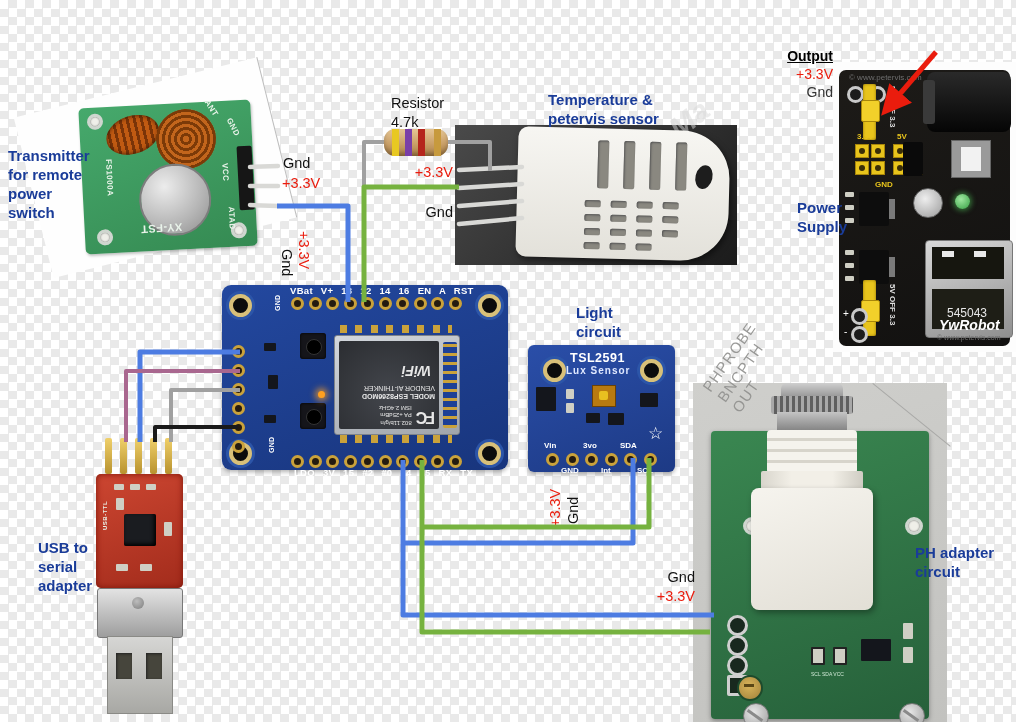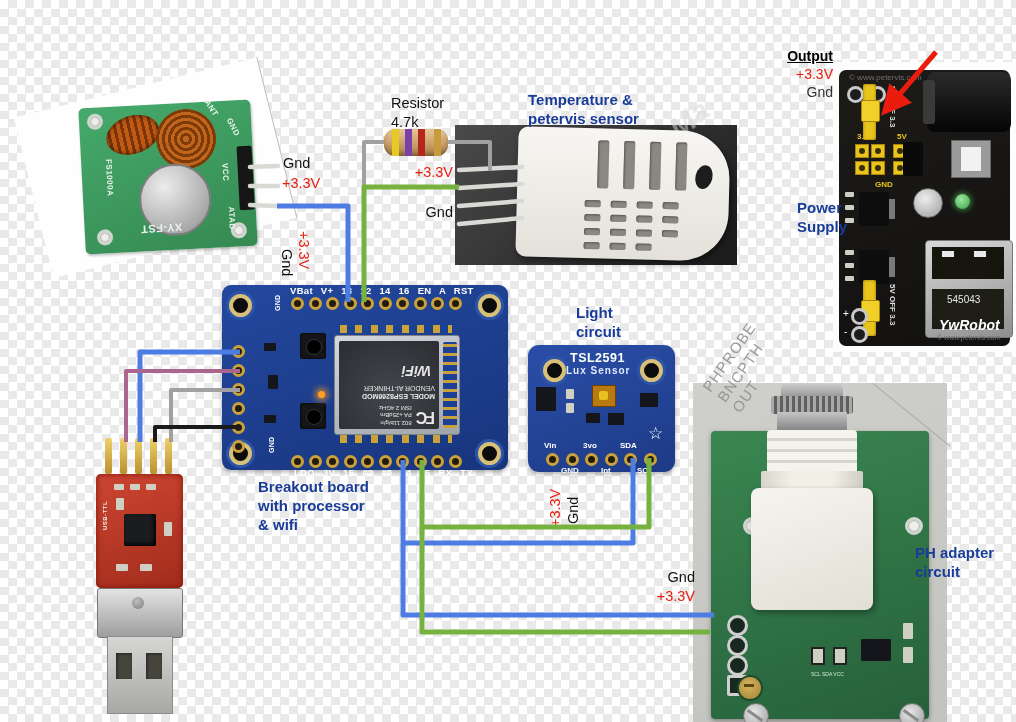--- a/index.html
+++ b/index.html
@@ -64,21 +64,21 @@
   .btn:after{content:"";position:absolute;left:6px;top:6px;width:14px;height:14px;border-radius:50%;background:#000;border:1px solid #333}
   #esp-module{left:112px;top:50px;width:124px;height:98px;background:linear-gradient(160deg,#d4d8dd,#9fa4ab);border:1px solid #7e838a;border-radius:3px}
   #esp-panel{left:4px;top:5px;width:100px;height:88px;background:radial-gradient(circle at 50% 40%,#43464c,#2b2d31);border-radius:2px;
     transform:rotate(180deg);color:#e8e8e8;overflow:hidden}
   #esp-ant{left:108px;top:6px;width:14px;height:86px;background:repeating-linear-gradient(0deg,#caa23b 0 3px,#1d4096 3px 9px);border-radius:2px}
   .goldrow{position:absolute;height:8px;background:repeating-linear-gradient(90deg,#caa23b 0 7px,transparent 7px 15.5px)}
   #led-orange{left:96px;top:106px;width:7px;height:7px;border-radius:50%;background:#ffa020;box-shadow:0 0 6px 3px rgba(255,160,32,.7)}
   .smd{position:absolute;background:#14161c;border-radius:1px}
   .smdw{position:absolute;background:#cfcfc4;border-radius:1px}
   
-  #light-board{left:528px;top:345px;width:147px;height:127px;background:linear-gradient(160deg,#2a4ea8,#1d3a85);border-radius:11px;box-shadow:0 2px 4px rgba(0,0,0,.3)}
+  #light-board{left:528px;top:345px;width:147px;height:127px;background:linear-gradient(160deg,#2a4ea8,#1d3a85);border-radius:6px;box-shadow:0 2px 4px rgba(0,0,0,.3)}
   #light-sensor-chip{left:64px;top:40px;width:22px;height:20px;background:#b87a10;border:1px solid #6b4206}
   #light-sensor-chip:after{content:"";position:absolute;left:6px;top:5px;width:9px;height:9px;background:#e8c020;border-radius:2px}
   .ls-silk{position:absolute;color:#fff;font-weight:bold;font-size:8px;white-space:nowrap}
   
   #usb{left:95px;top:430px;width:90px;height:285px}
   .gpin{position:absolute;width:7px;height:36px;top:8px;background:linear-gradient(180deg,#f0d06a,#b8922e);border-radius:2px}
   #usb-pcb{left:1px;top:44px;width:87px;height:114px;background:linear-gradient(160deg,#cc4631,#a32c1c);border-radius:5px;box-shadow:inset 0 0 6px #7c1408}
   #usb-chip{left:28px;top:40px;width:32px;height:32px;background:#1a1c20;border-radius:2px;box-shadow:inset -2px -2px 4px #000}
   #usb-shell{left:2px;top:158px;width:84px;height:48px;background:linear-gradient(180deg,#e3e3e3,#9d9d9d);border:1px solid #787878;border-radius:3px}
   #usb-tongue{left:12px;top:206px;width:64px;height:76px;background:linear-gradient(180deg,#d6d6d4,#a8a8a4);border:1px solid #8a8a86}
@@ -178,21 +178,21 @@
         <div class="a" style="left:48px;top:10px;width:12px;height:6px;background:#e8e8e8"></div>
         <div class="a" style="left:6px;top:48px;width:72px;height:40px;background:#1e1e16"></div>
       </div>
       <div class="yj" style="left:24px;top:210px;height:56px"></div>
       <div class="yjcap" style="left:22px;top:230px"></div>
       <div class="ysilk rot90" style="left:58px;top:214px;color:#ddd">5V OFF 3.3</div>
       <div class="tiny" style="left:4px;top:238px;font-size:10px">+</div>
       <div class="tiny" style="left:5px;top:256px;font-size:10px">-</div>
       <div class="pad" style="left:12px;top:238px"></div>
       <div class="pad" style="left:12px;top:256px"></div>
-      <div class="a" style="left:108px;top:224px;color:#e8e8e8;font-size:10px">545043</div>
+      <div class="a" style="left:108px;top:236px;color:#e8e8e8;font-size:12px">545043</div>
       <div class="a" style="left:100px;top:247px;color:#fff;font-weight:bold;font-style:italic;font-size:14px">YwRobot</div>
       <div class="wm" style="left:98px;top:264px;font-size:7px">© www.petervis.com</div>
     </div>
   </div>
 
   <div class="a" id="ph-photo">
     <div class="a" id="ph-wm">
       <div>PHPROBE</div>
       <div>BNCPTH</div>
       <div>OUT</div>
@@ -402,27 +402,33 @@
     <polyline class="w w-blue" points="403,460 403,615 714,615"></polyline>
     <polyline class="w w-blue" points="403,543 633,543 633,458"></polyline>
 
     <polyline class="w w-green" points="422,460 422,632 710,632"></polyline>
     <polyline class="w w-green" points="422,527 649,527 649,458"></polyline>
 
     <line class="arrowline" x1="936" y1="52" x2="886" y2="110" marker-end="url(#arrowhead)"></line>
   </svg>
 
 
+  <div class="a blbl" style="left:8px;top:146px">
+    <div>Transmitter</div>
+    <div>for remote</div>
+    <div>power</div>
+    <div>switch</div>
+  </div>
 
   <div class="a k" style="left:391px;top:94px">
     <div>Resistor</div>
     <div>4.7k</div>
   </div>
 
-  <div class="a blbl" style="left:528px;top:90px">
+  <div class="a blbl" style="left:548px;top:90px">
     <div>Temperature &amp;</div>
     <div>petervis sensor</div>
   </div>
 
 
   <div class="a" style="right:183px;top:47px;text-align:right;font-size:14px;line-height:18px">
     <div style="font-weight:bold;text-decoration:underline;color:#000">Output</div>
     <div class="r">+3.3V</div>
     <div style="color:#333">Gnd</div>
   </div>
@@ -430,26 +436,26 @@
   <div class="a blbl" style="left:797px;top:198px">
     <div>Power</div>
     <div>Supply</div>
   </div>
 
   <div class="a blbl" style="left:576px;top:303px">
     <div>Light</div>
     <div>circuit</div>
   </div>
 
-  <div class="a blbl" style="left:258px;top:477px">
-    <div>Breakout board</div>
-    <div>with processor</div>
-    <div>&amp; wifi</div>
-  </div>
-
+
+  <div class="a blbl" style="left:38px;top:538px">
+    <div>USB to</div>
+    <div>serial</div>
+    <div>adapter</div>
+  </div>
 
   <div class="a blbl" style="left:915px;top:543px">
     <div>PH adapter</div>
     <div>circuit</div>
   </div>
 
   <div class="a k" style="left:283px;top:154px">Gnd</div>
   <div class="a k r" style="left:282px;top:174px">+3.3V</div>
 
   <div class="a k rot90" style="left:313px;top:231px"><span class="r">+3.3V</span></div>

